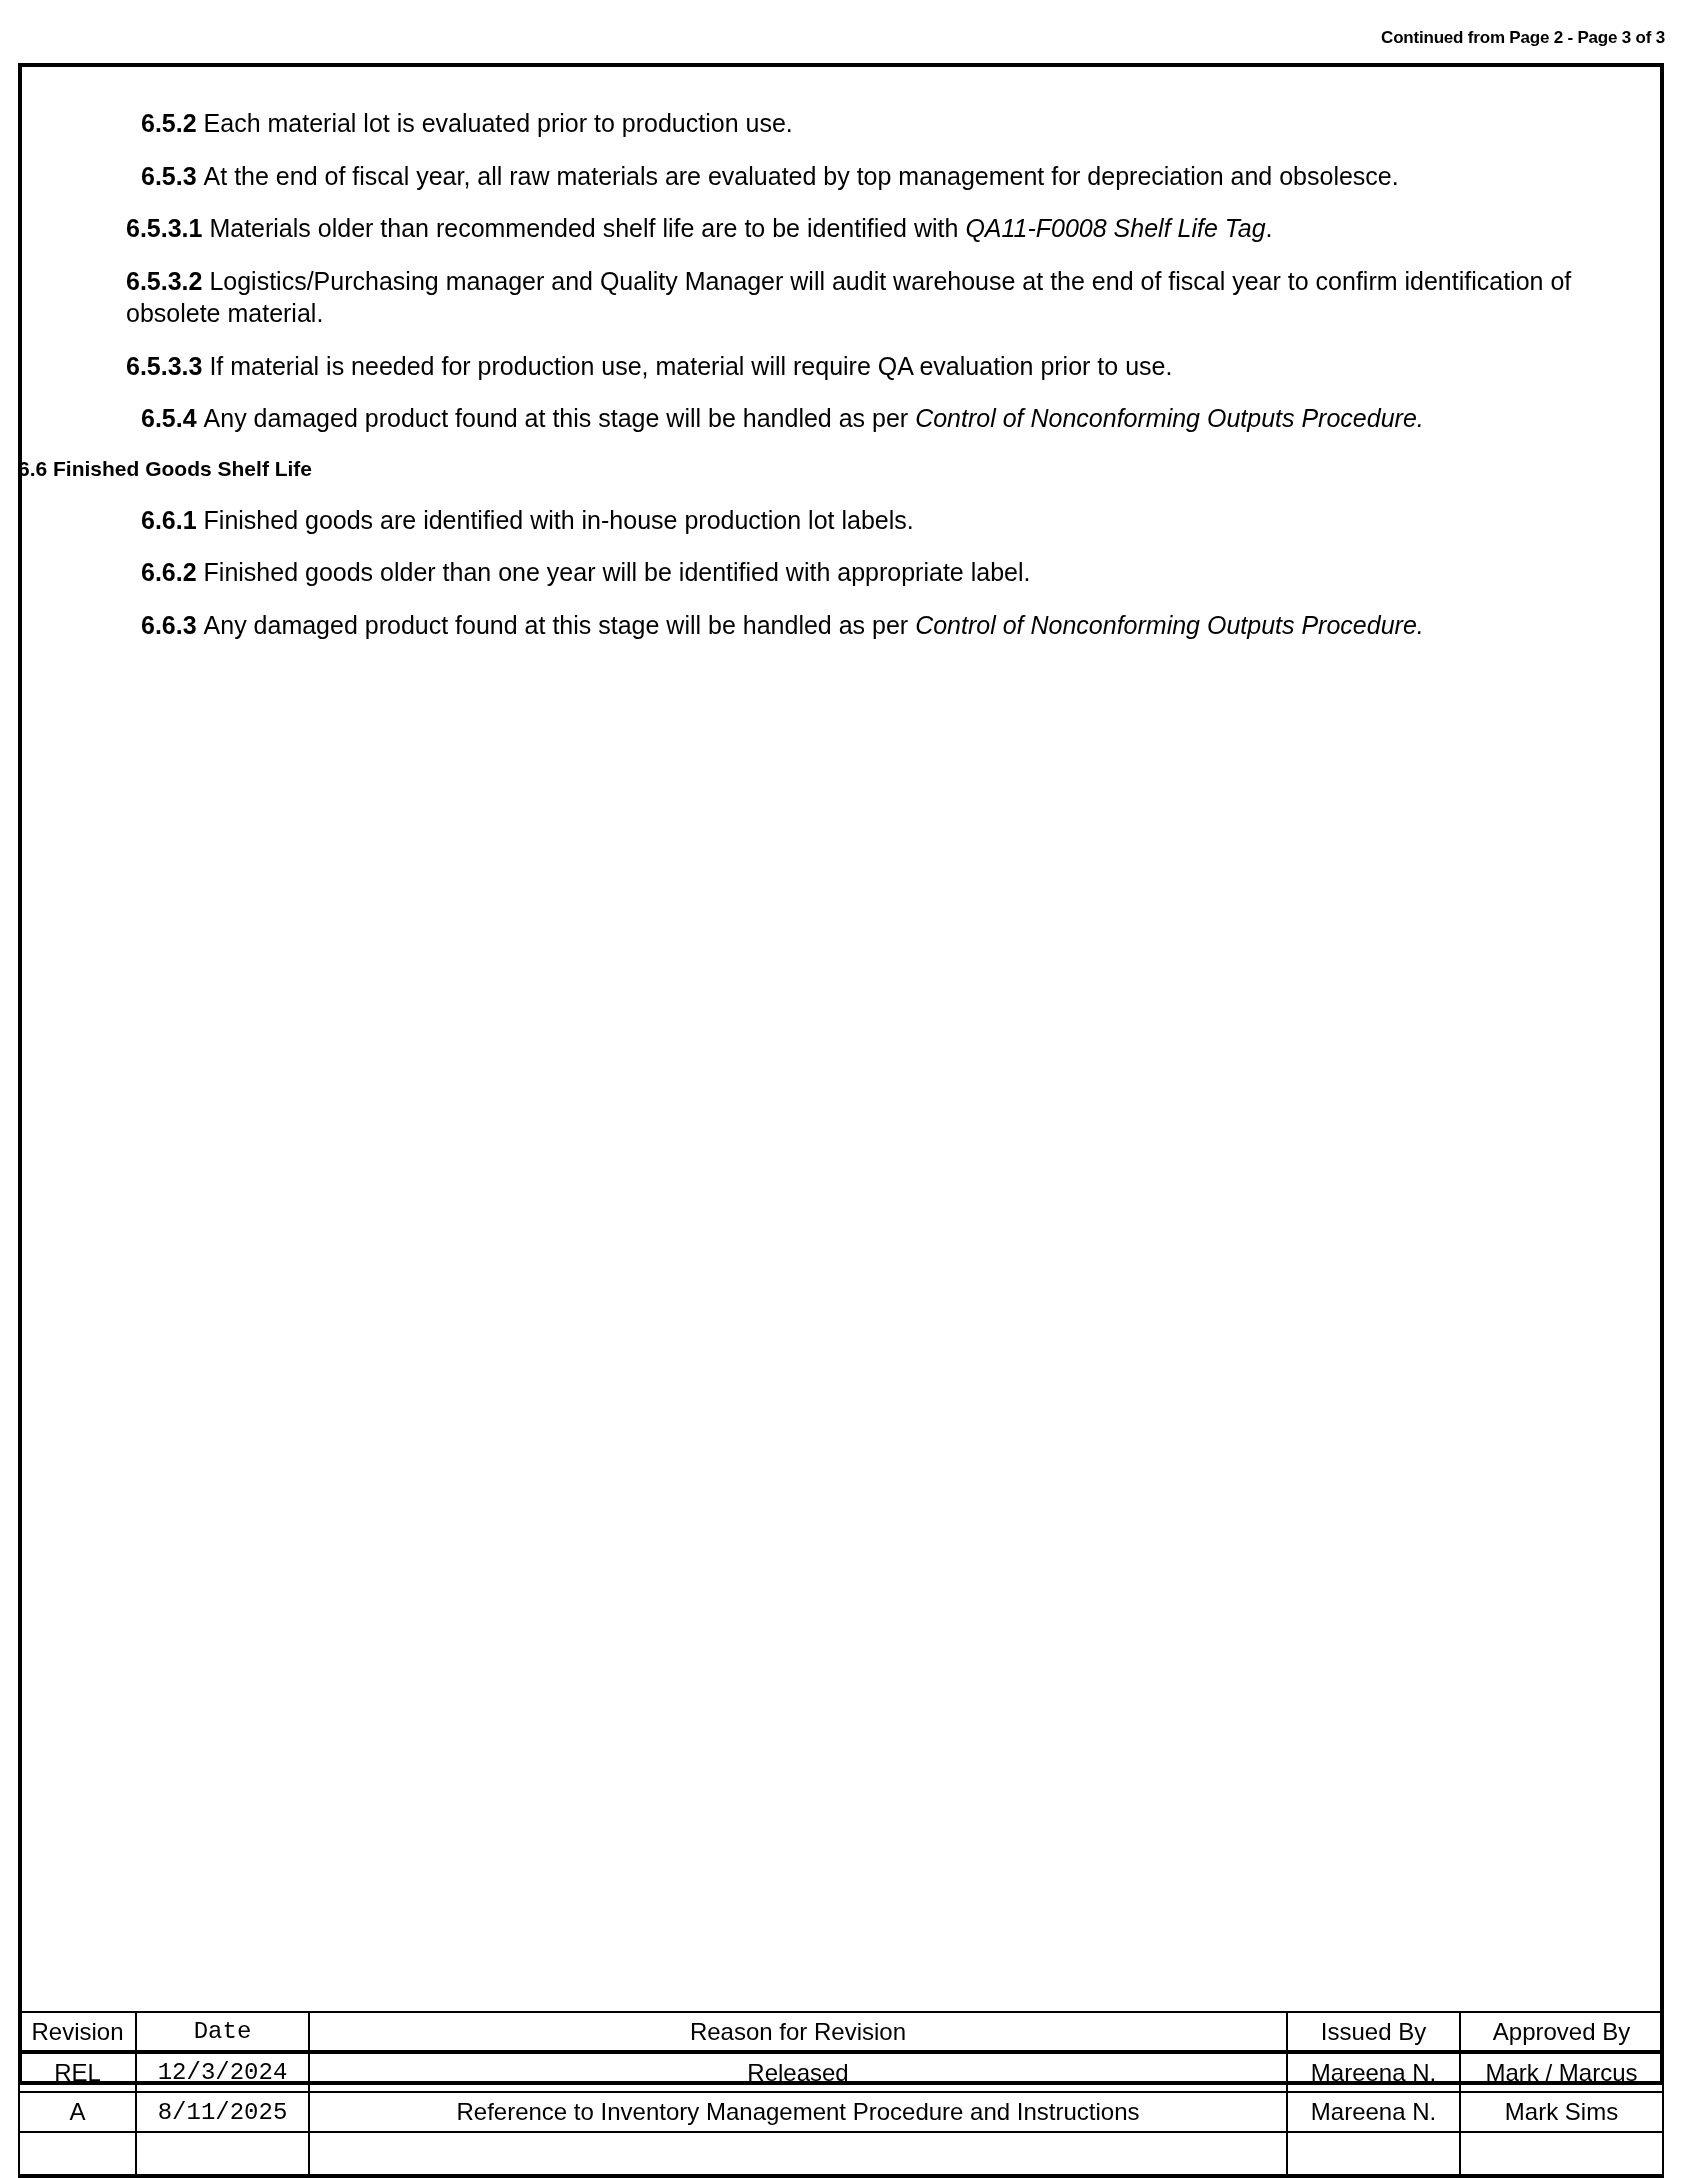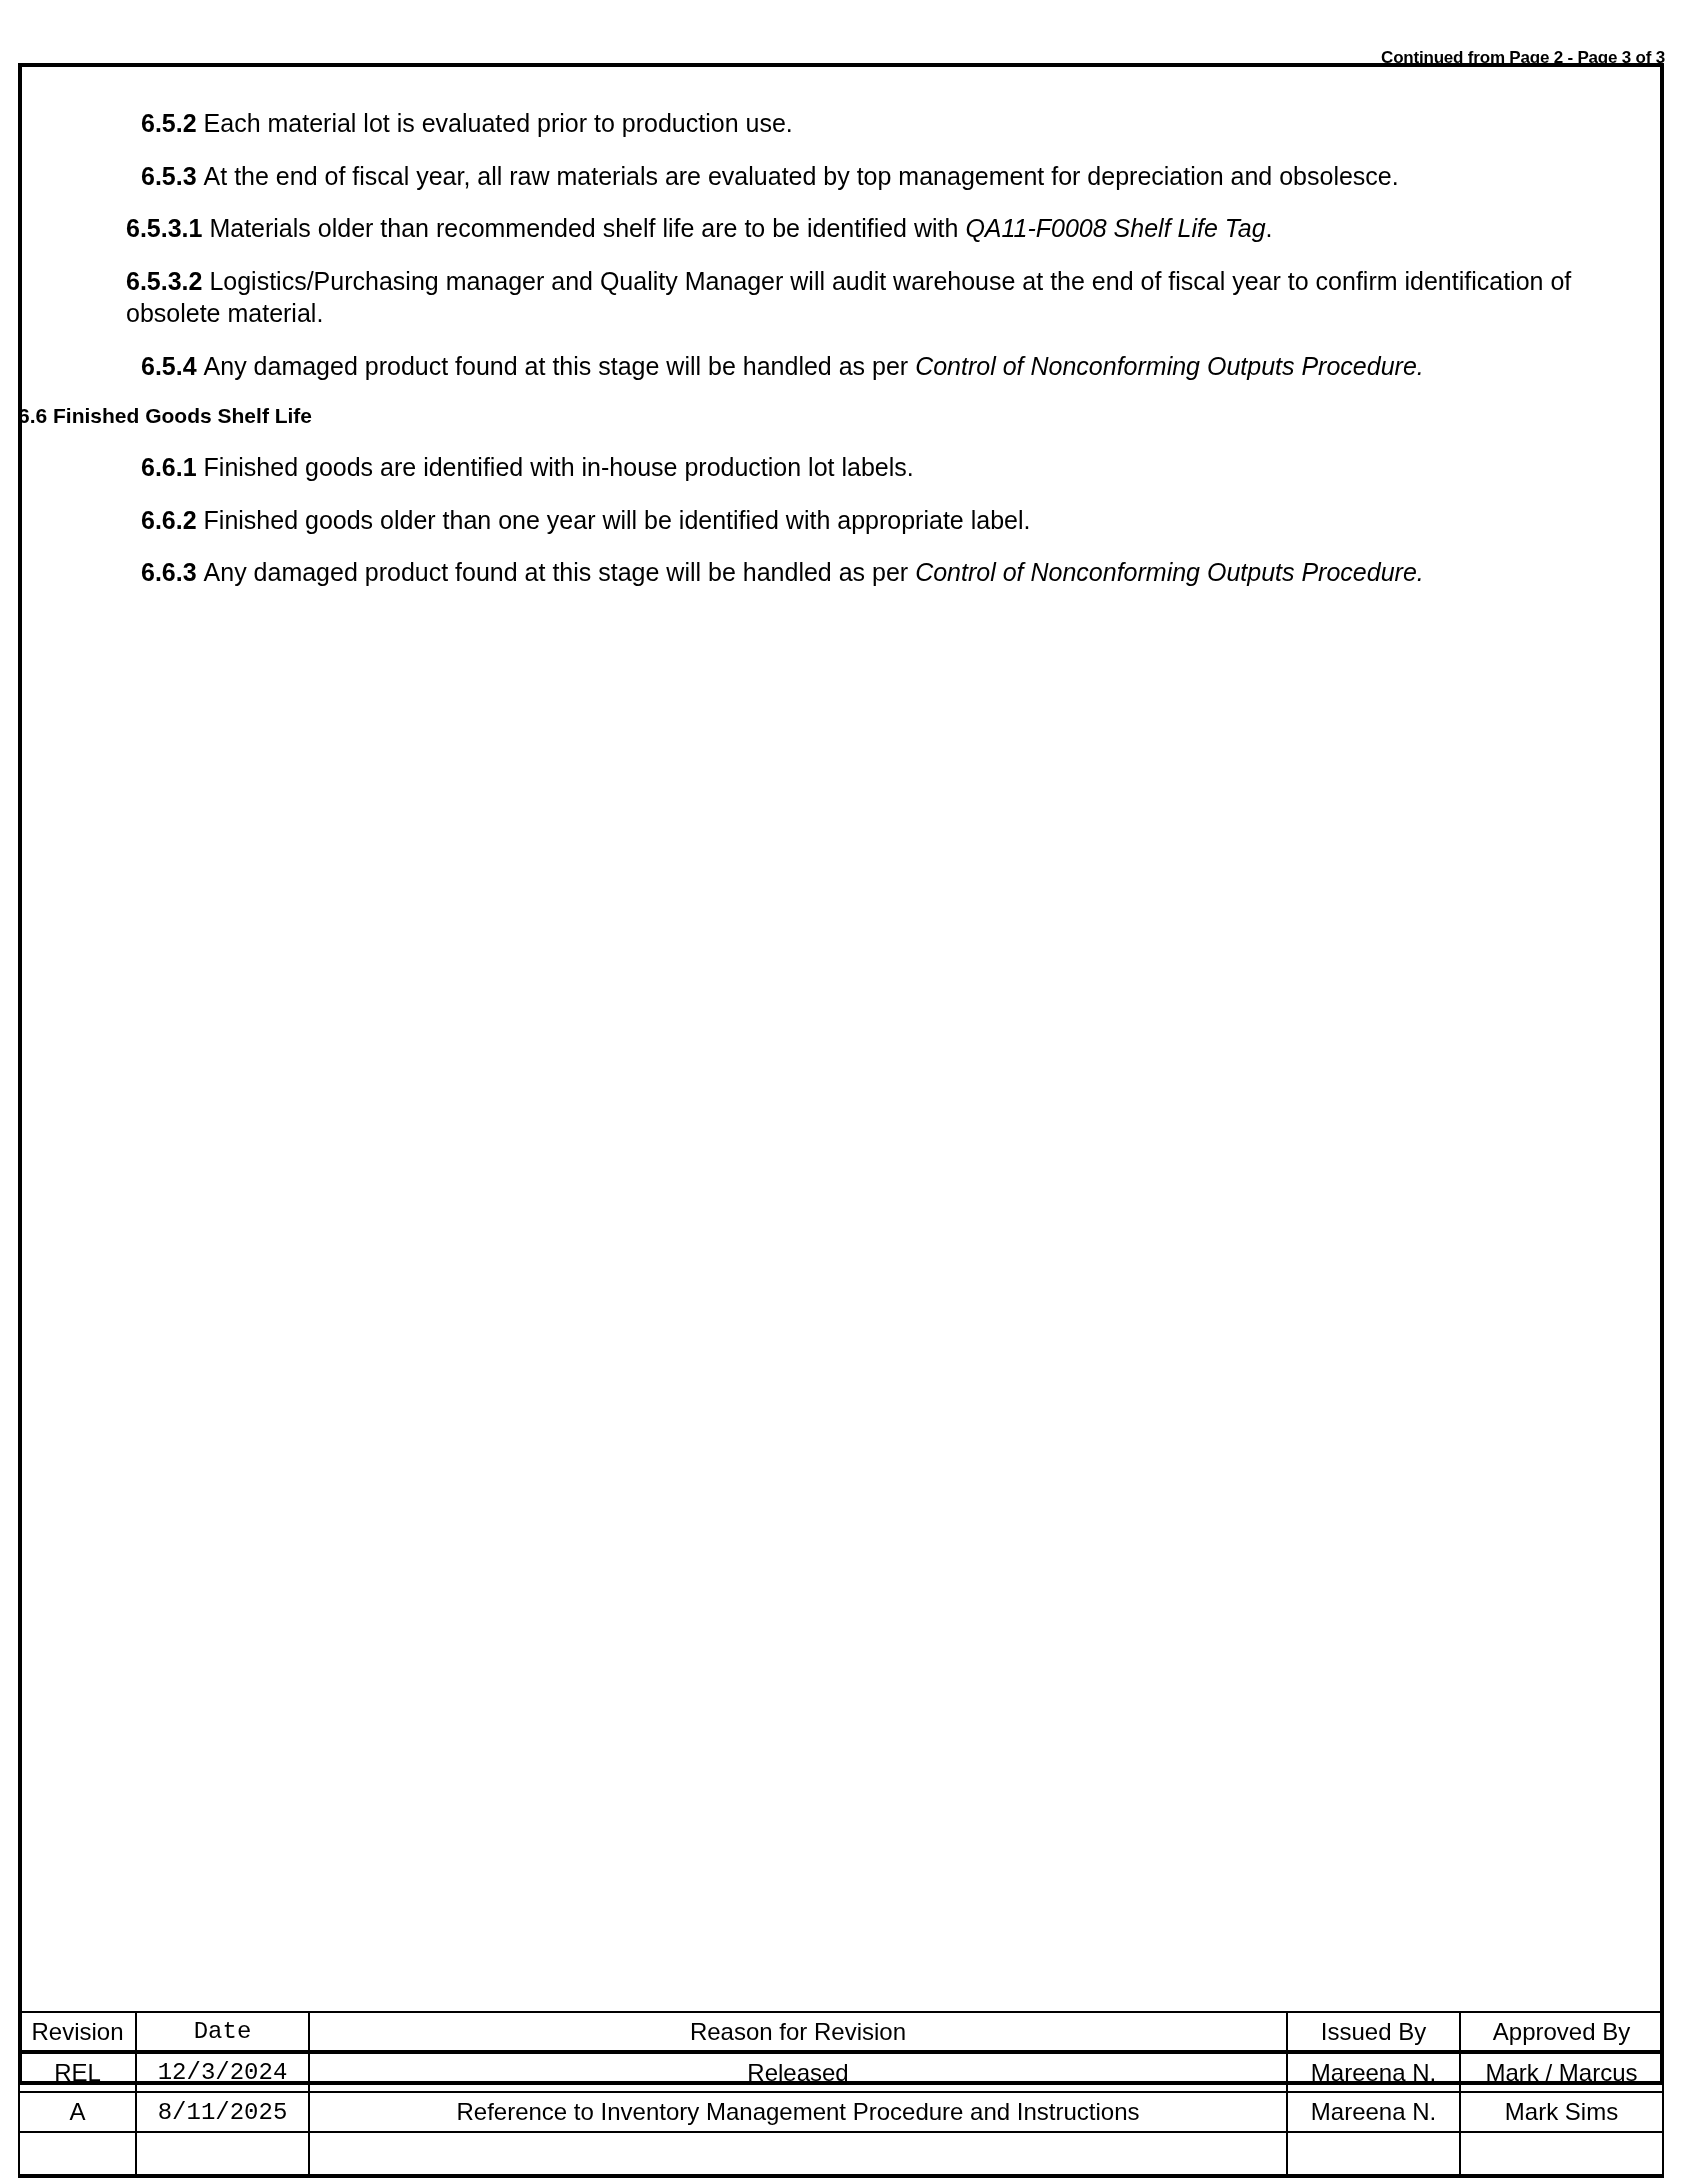--- a/index.html
+++ b/index.html
@@ -20,21 +20,20 @@
 
   
   .page-header {
     position: absolute;
     top: 28px;
     right: 18px;
     font-size: 17px;
     font-weight: bold;
     letter-spacing: -0.2px;
     white-space: nowrap;
-    margin-top: 20px;
   }
 
   
   .page-frame {
     position: absolute;
     left: 18px;
     top: 63px;
     width: 1646px;
     height: 2022px;
     border: 4px solid #000000;
@@ -116,20 +115,21 @@
 <div class="page-header">Continued from Page 2 - Page 3 of 3</div>
 
 <div class="page-frame"></div>
 
 <div class="body-content">
   <div id="body-items">
       <p class="para lvl2"><span class="num">6.5.2 </span><span>Each material lot is evaluated prior to production use.</span></p>
       <p class="para lvl2"><span class="num">6.5.3 </span><span>At the end of fiscal year, all raw materials are evaluated by top management for depreciation and obsolesce.</span></p>
       <p class="para lvl3"><span class="num">6.5.3.1 </span><span>Materials older than recommended shelf life are to be identified with </span><em class="ital">QA11-F0008 Shelf Life Tag</em><span>.</span></p>
       <p class="para lvl3"><span class="num">6.5.3.2 </span><span>Logistics/Purchasing manager and Quality Manager will audit warehouse at the end of fiscal year to confirm identification of obsolete material.</span></p>
+      <p class="para lvl3"><span class="num">6.5.3.3 </span><span>If material is needed for production use, material will require QA evaluation prior to use.</span></p>
       <p class="para lvl2"><span class="num">6.5.4 </span><span>Any damaged product found at this stage will be handled as per </span><em class="ital">Control of Nonconforming Outputs Procedure.</em></p>
       <p class="para lvl1 heading"><span class="num">6.6 </span><span>Finished Goods Shelf Life</span></p>
       <p class="para lvl2"><span class="num">6.6.1 </span><span>Finished goods are identified with in-house production lot labels.</span></p>
       <p class="para lvl2"><span class="num">6.6.2 </span><span>Finished goods older than one year will be identified with appropriate label.</span></p>
       <p class="para lvl2"><span class="num">6.6.3 </span><span>Any damaged product found at this stage will be handled as per </span><em class="ital">Control of Nonconforming Outputs Procedure.</em></p>
     </div>
 </div>
 
 <div class="rev-table-wrap">
   <table class="rev-table">

